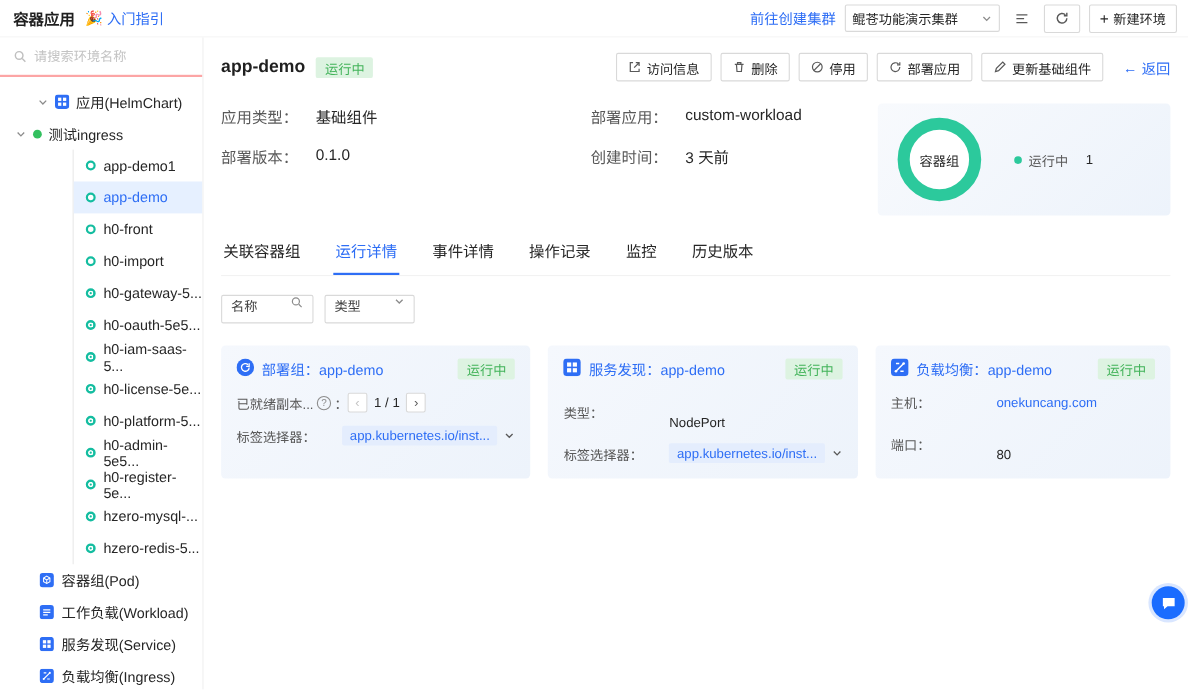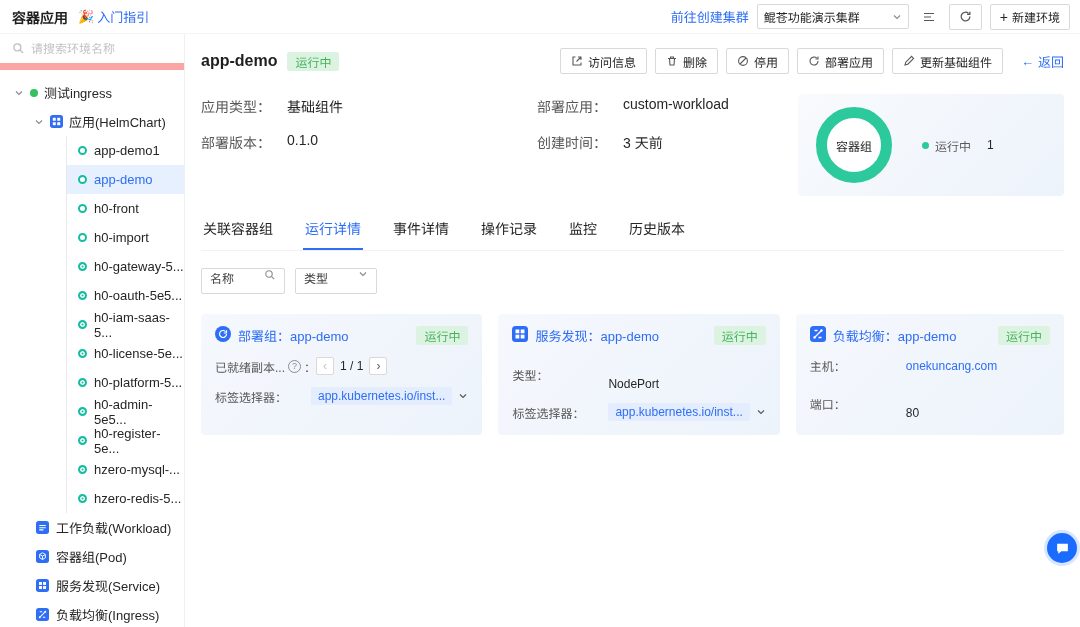--- a/index.html
+++ b/index.html
@@ -6,31 +6,31 @@
   html,body { width:1080px; height:627px; }
   body { font-family:"Liberation Sans","DejaVu Sans",sans-serif; font-size:12px; color:#262626; background:#fff; }
   .app { position:relative; width:1080px; height:627px; overflow:hidden; background:#fff; }
 
   
   .topbar { height:34px; display:flex; align-items:center; padding:0 10px 0 12px; border-bottom:1px solid #f5f5f5; }
   .topbar-title { font-size:14px; font-weight:700; color:#1f1f1f; }
   .guide-link { display:flex; align-items:center; gap:3px; margin-left:10px; color:#2e6ef5; font-size:13px; cursor:pointer; }
   .topbar-right { margin-left:auto; display:flex; align-items:center; gap:8px; }
   .create-cluster { color:#2e6ef5; font-size:13px; cursor:pointer; }
-  .cluster-select { width:152px; height:25px; border:1px solid #d9d9d9; border-radius:2px; display:flex; align-items:center; justify-content:space-between; padding:0 6px; font-size:12px; color:#262626; background:#fff; cursor:pointer; }
+  .cluster-select { width:141px; height:25px; border:1px solid #d9d9d9; border-radius:2px; display:flex; align-items:center; justify-content:space-between; padding:0 6px; font-size:12px; color:#262626; background:#fff; cursor:pointer; }
   .icon-btn { width:24px; height:24px; display:flex; align-items:center; justify-content:center; color:#595959; cursor:pointer; }
   .bordered-btn { height:26px; border:1px solid #d9d9d9; border-radius:2px; background:#fff; display:flex; align-items:center; gap:4px; padding:0 9px; font-size:12px; color:#262626; cursor:pointer; }
   .plus-glyph { font-size:14px; line-height:1; color:#262626; }
 
   
   .body-row { display:flex; height:593px; }
 
   
   .sidebar { width:185px; border-right:1px solid #f0f0f0; overflow:hidden; flex:none; }
-  .search-box { height:36px; display:flex; align-items:center; gap:6px; padding:0 12px; border-bottom:7px solid #fca5a5; color:#bfbfbf; }
+  .search-box { height:36px; display:flex; align-items:center; gap:6px; padding:0 12px; border-bottom:2px solid #fca5a5; color:#bfbfbf; }
   .search-box input { border:none; outline:none; font-size:12px; color:#262626; width:130px; font-family:inherit; }
   .search-box input::placeholder { color:#c3c3c3; }
   .tree { padding-top:8px; font-size:13px; }
   .tree-row { height:29px; display:flex; align-items:center; gap:6px; cursor:pointer; white-space:nowrap; }
   .env-row { padding-left:14px; }
   .group-row { padding-left:34px; }
   .caret { color:#8c8c8c; display:flex; }
   .env-dot { width:8px; height:8px; border-radius:50%; background:#33c05f; flex:none; }
   .apps { margin-left:66px; border-left:1px solid #e9e9e9; }
   .app-row { height:29px; display:flex; align-items:center; gap:7px; padding-left:11px; cursor:pointer; color:#262626; }
@@ -145,48 +145,48 @@
         <span class="ic">
           <svg width="13" height="13" viewBox="0 0 12 12">
               <circle cx="5" cy="5" r="3.2" fill="none" stroke="#bfbfbf" stroke-width="1.2"></circle>
               <path d="M7.6 7.6l2.6 2.6" stroke="#bfbfbf" stroke-width="1.2"></path>
             </svg>
         </span>
         <input type="text" placeholder="请搜索环境名称" style="">
       </div>
 
       <div class="tree">
-        <div class="tree-row env-row">
-          <span class="caret">
-            <svg width="10" height="10" viewBox="0 0 10 10">
-                <path d="M2 3.5l3 3 3-3" fill="none" stroke="#8c8c8c" stroke-width="1.2"></path>
-              </svg>
-          </span>
-          <span class="env-dot"></span>
-          <span>测试ingress</span>
-        </div>
-
         <div class="tree-row group-row">
           <span class="caret">
             <svg width="10" height="10" viewBox="0 0 10 10">
                 <path d="M2 3.5l3 3 3-3" fill="none" stroke="#8c8c8c" stroke-width="1.2"></path>
               </svg>
           </span>
           <span class="ic">
             <svg width="13" height="13" viewBox="0 0 14 14">
                 <rect width="14" height="14" rx="3" fill="#2e6ef5"></rect>
                 <rect x="3" y="3" width="3.2" height="3.2" fill="#fff"></rect>
                 <rect x="7.8" y="3" width="3.2" height="3.2" fill="#fff"></rect>
                 <rect x="3" y="7.8" width="3.2" height="3.2" fill="#fff"></rect>
                 <rect x="7.8" y="7.8" width="3.2" height="3.2" fill="#fff"></rect>
               </svg>
           </span>
           <span>应用(HelmChart)</span>
         </div>
 
+        <div class="tree-row env-row">
+          <span class="caret">
+            <svg width="10" height="10" viewBox="0 0 10 10">
+                <path d="M2 3.5l3 3 3-3" fill="none" stroke="#8c8c8c" stroke-width="1.2"></path>
+              </svg>
+          </span>
+          <span class="env-dot"></span>
+          <span>测试ingress</span>
+        </div>
+
         <div class="apps">
           <div class="app-row">
               <span class="app-ic"></span>
               <span>app-demo1</span>
             </div>
           <div class="app-row selected">
               <span class="app-ic"></span>
               <span>app-demo</span>
             </div>
           <div class="app-row">
@@ -228,38 +228,38 @@
           <div class="app-row">
               <span class="app-ic filled"></span>
               <span>hzero-mysql-...</span>
             </div>
           <div class="app-row">
               <span class="app-ic filled"></span>
               <span>hzero-redis-5...</span>
             </div>
         </div>
 
-        <div class="res-row">
-          <span class="ic">
-            <svg width="13" height="13" viewBox="0 0 14 14">
-                <rect width="14" height="14" rx="3" fill="#2e6ef5"></rect>
-                <path d="M3.5 4.8h7M3.5 7.2h7M3.5 9.6h4.5" stroke="#fff" stroke-width="1.2" fill="none"></path>
-              </svg>
-          </span>
-          <span>工作负载(Workload)</span>
-        </div>
         <div class="res-row">
           <span class="ic">
             <svg width="13" height="13" viewBox="0 0 14 14">
                 <rect width="14" height="14" rx="3" fill="#2e6ef5"></rect>
                 <path d="M7 3l3.1 1.8v3.6L7 10.2 3.9 8.4V4.8z" fill="none" stroke="#fff" stroke-width="1"></path>
                 <path d="M3.9 4.8L7 6.6l3.1-1.8M7 6.6v3.6" fill="none" stroke="#fff" stroke-width="1"></path>
               </svg>
           </span>
           <span>容器组(Pod)</span>
+        </div>
+        <div class="res-row">
+          <span class="ic">
+            <svg width="13" height="13" viewBox="0 0 14 14">
+                <rect width="14" height="14" rx="3" fill="#2e6ef5"></rect>
+                <path d="M3.5 4.8h7M3.5 7.2h7M3.5 9.6h4.5" stroke="#fff" stroke-width="1.2" fill="none"></path>
+              </svg>
+          </span>
+          <span>工作负载(Workload)</span>
         </div>
         <div class="res-row">
           <span class="ic">
             <svg width="13" height="13" viewBox="0 0 14 14">
                 <rect width="14" height="14" rx="3" fill="#2e6ef5"></rect>
                 <rect x="3.2" y="3.2" width="3.2" height="3.2" fill="#fff"></rect>
                 <rect x="7.6" y="3.2" width="3.2" height="3.2" fill="#fff"></rect>
                 <rect x="3.2" y="7.6" width="3.2" height="3.2" fill="#fff"></rect>
                 <rect x="7.6" y="7.6" width="3.2" height="3.2" fill="#fff"></rect>
               </svg>

